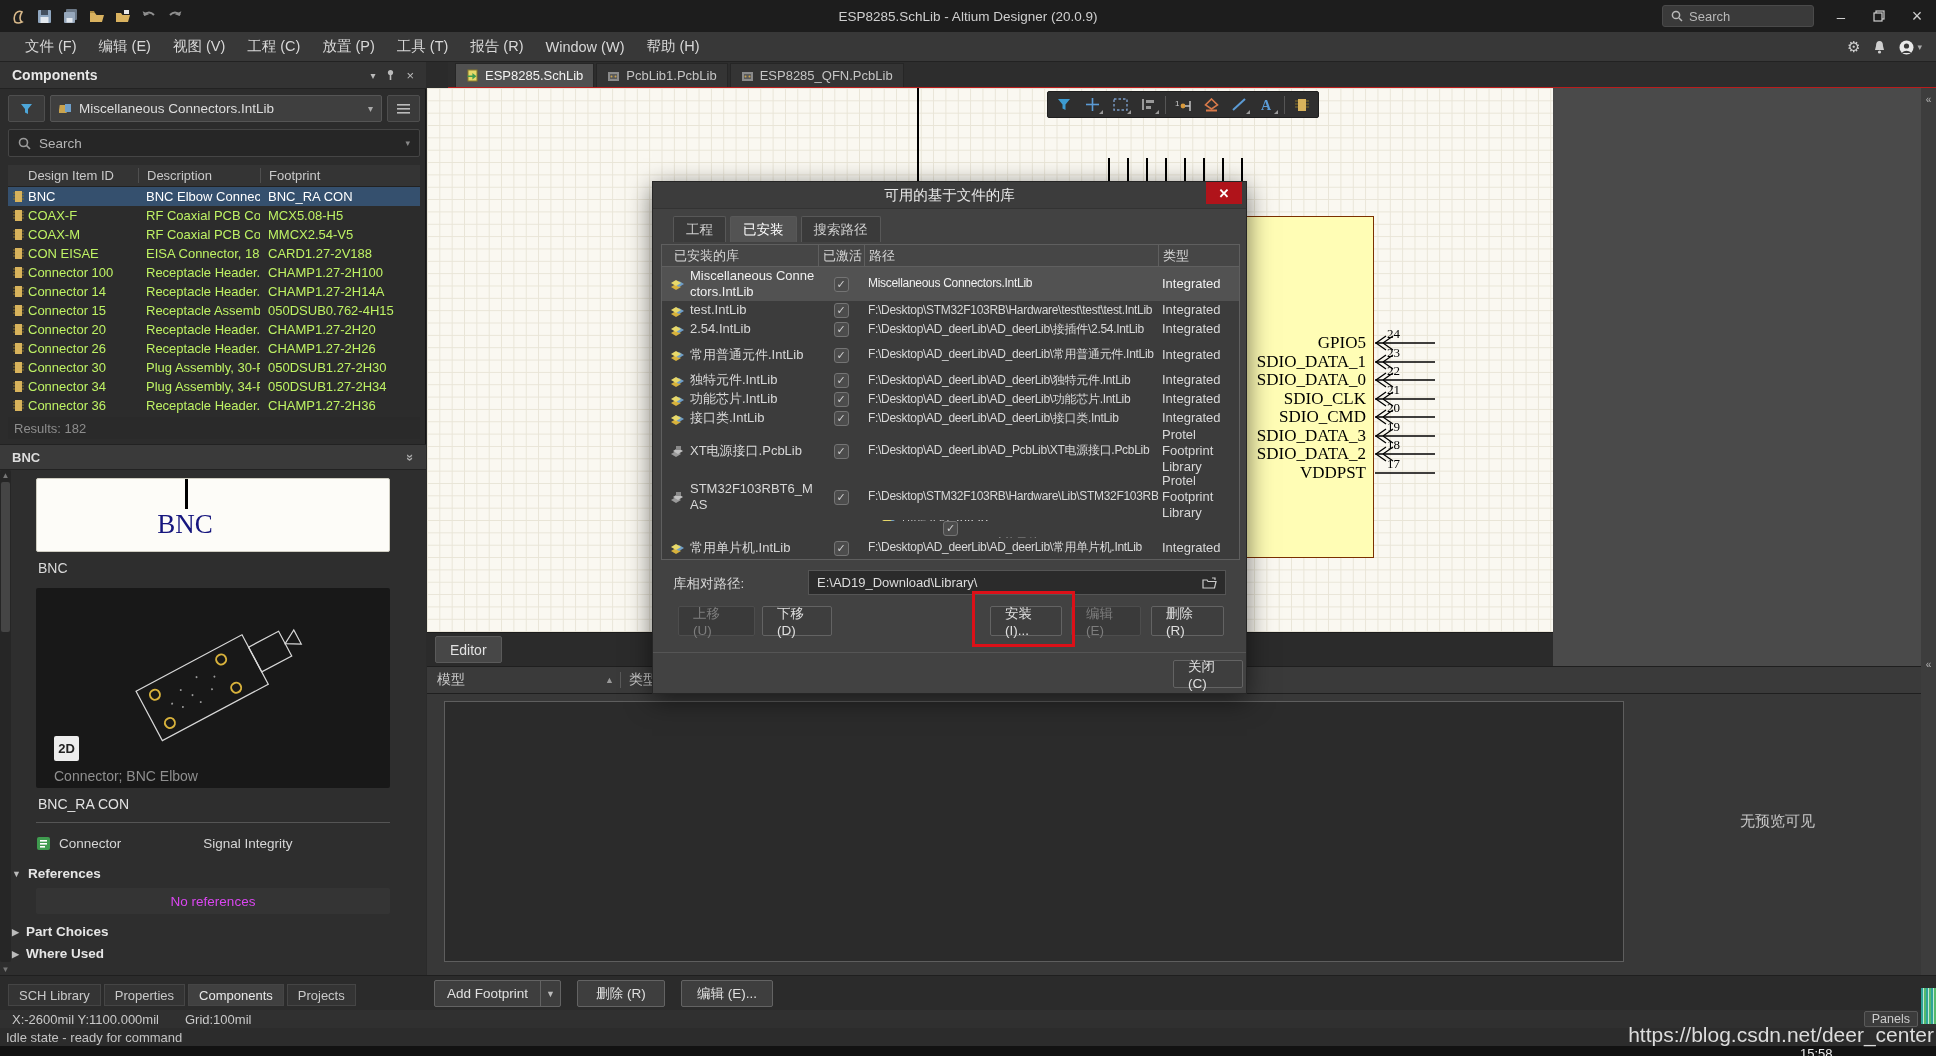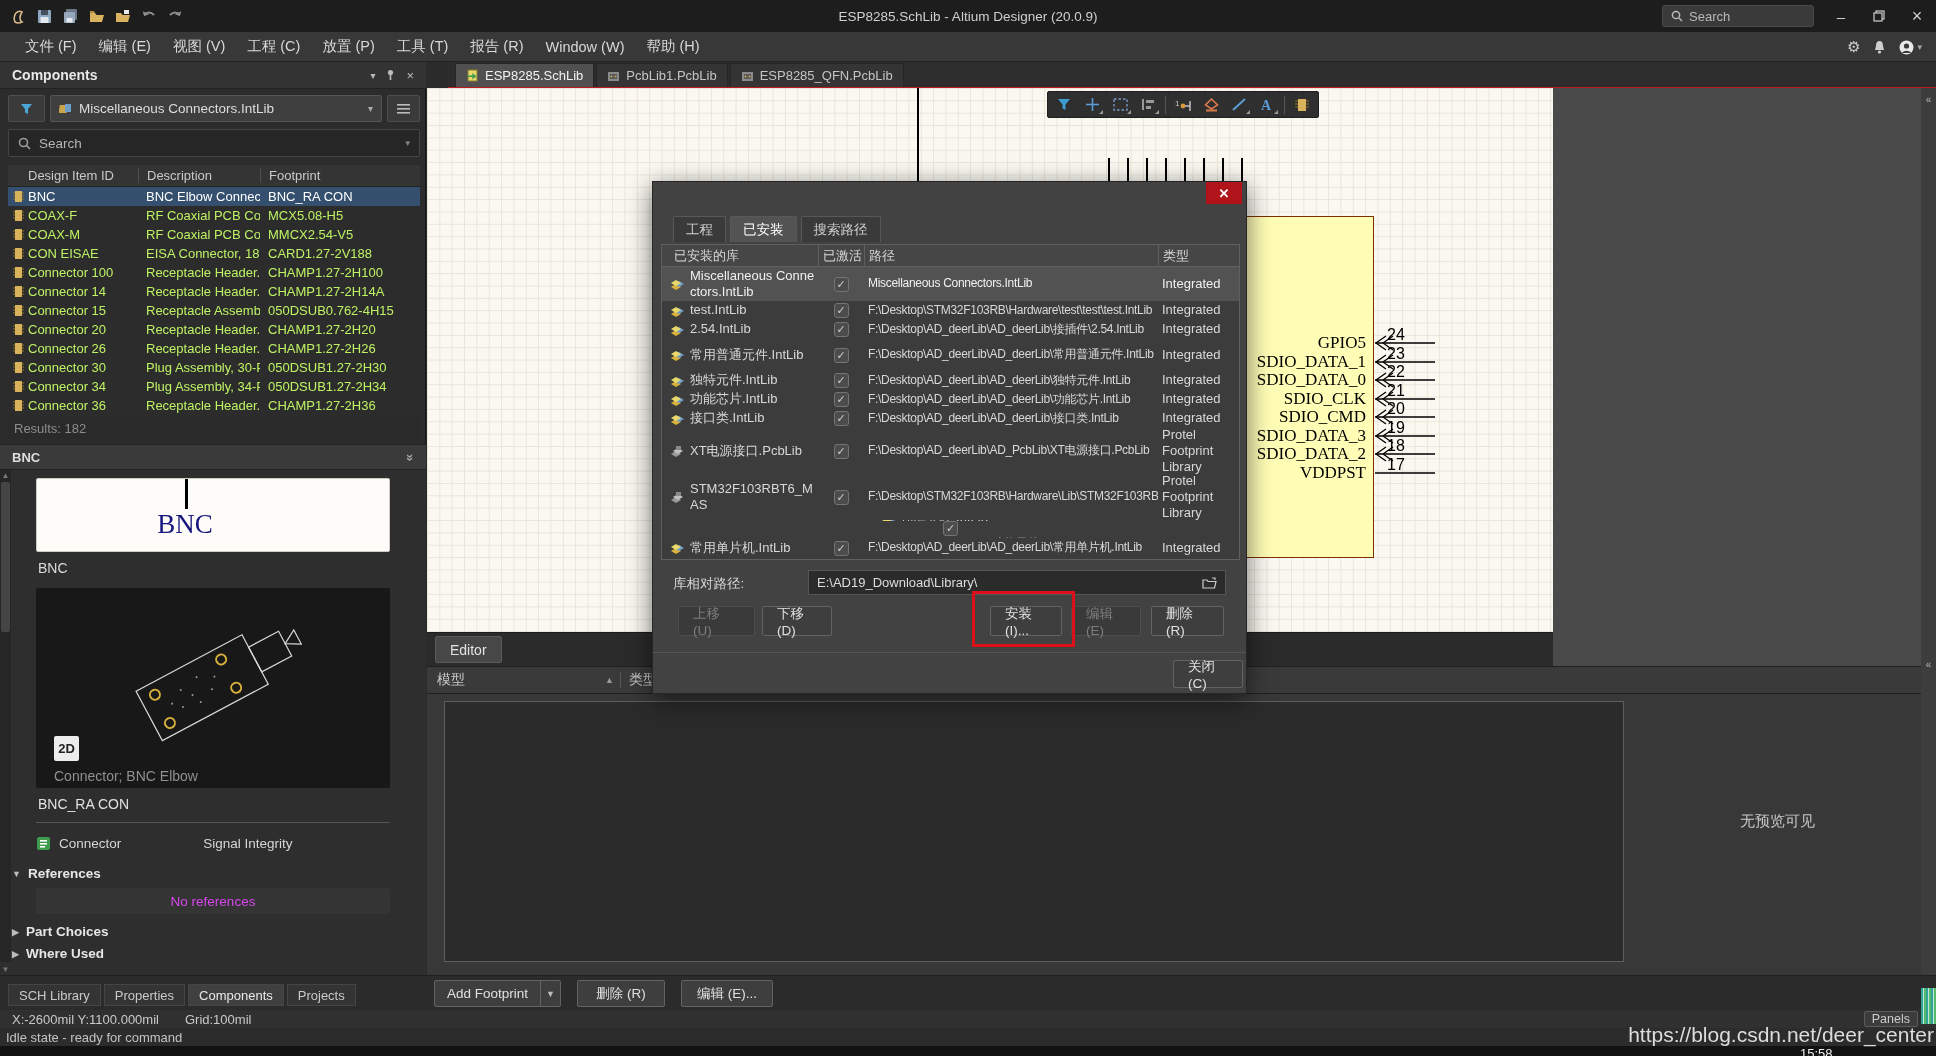--- a/index.html
+++ b/index.html
@@ -82,21 +82,21 @@
 #canvas{left:427px;top:88px;width:1126px;height:544px;background:#faf8f1;overflow:hidden;
 background-image:linear-gradient(#e9e5d7 1px,transparent 1px),linear-gradient(90deg,#e9e5d7 1px,transparent 1px);background-size:12.35px 12.35px}
 #wire{position:absolute;left:490px;top:0;width:2px;height:94px;background:#000}
 .toppin{position:absolute;top:70px;width:1.6px;height:24px;background:#000}
 #schtoolbar{position:absolute;left:620px;top:3px;height:27px;background:#2f2f2f;border:1px solid #1f1f1f;border-radius:2px;display:flex;align-items:center;padding:0 3px;gap:2px}
 .tool{width:26px;height:23px;display:flex;align-items:center;justify-content:center;position:relative}
 .tool.dd::after{content:"";position:absolute;right:2px;bottom:2px;border-left:4px solid transparent;border-bottom:4px solid #9a9a9a}
 .tsep{width:1px;height:18px;background:#555;margin:0 2px}
 #part{position:absolute;left:813px;top:128px;width:134px;height:342px;background:#fffdb5;border:1.5px solid #7b3000;z-index:2}
 .plabel{position:absolute;font-family:"Liberation Serif",serif;font-size:17px;color:#000;white-space:nowrap;text-align:right;transform:translateY(-50%);z-index:2}
-.pnum{position:absolute;font-family:Liberation Sans, sans-serif;font-size:16px;color:#000;z-index:1}
+.pnum{position:absolute;font-family:Liberation Serif, serif;font-size:13px;color:#000;z-index:1}
 .pinsvg{position:absolute;z-index:1}
 
 
 #right-gray{left:1553px;top:88px;width:368px;height:578px;background:#4a4a4a}
 #right-strip{left:1921px;top:88px;width:15px;height:887px;background:#3d3d3d;color:#b5b5b5;font-size:10px;text-align:center}
 #right-strip .g1{margin-top:6px}#right-strip .g2{margin-top:554px}
 
 
 #editor-bar{left:427px;top:632px;width:1126px;height:34px;background:#2b2b2b;border-top:1px solid #1c1c1c;display:flex;align-items:center;padding-left:8px}
 #editor-tab{height:27px;padding:0 14px;background:#474747;border:1px solid #5a5a5a;border-radius:2px;color:#e2e2e2;font-size:14px;display:flex;align-items:center}
@@ -823,20 +823,23 @@
   </div>
   <div id="status2" class="abs">
     <span class="idle">Idle state - ready for command</span>
   </div>
   <div id="bottom-strip" class="abs">
     <span id="timestamp">15:58</span>
   </div>
   <div id="watermark" class="abs">https://blog.csdn.net/deer_center</div>
 
   <div id="dialog" class="abs">
+    <div id="dlg-titlebar">
+      <span>可用的基于文件的库</span>
+    </div>
     <div id="dlg-close">✕</div>
     <div id="dlg-tabs">
         <div class="dlgtab">工程</div>
         <div class="dlgtab active">已安装</div>
         <div class="dlgtab">搜索路径</div>
       </div>
     <div id="dlg-table">
       <div id="dlg-thead">
         <span class="dc1">已安装的库</span>
         <span class="dc2">已激活</span>

